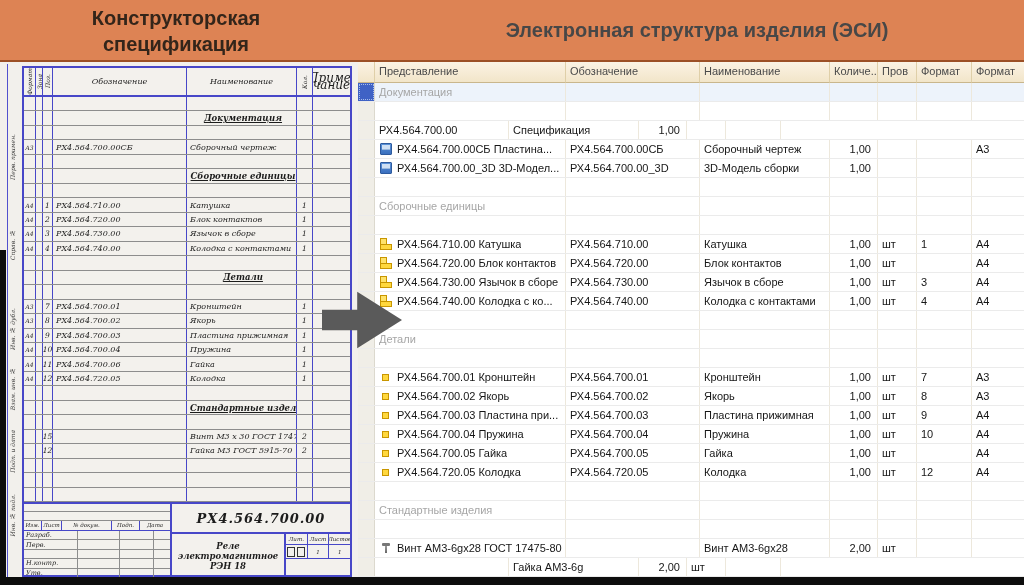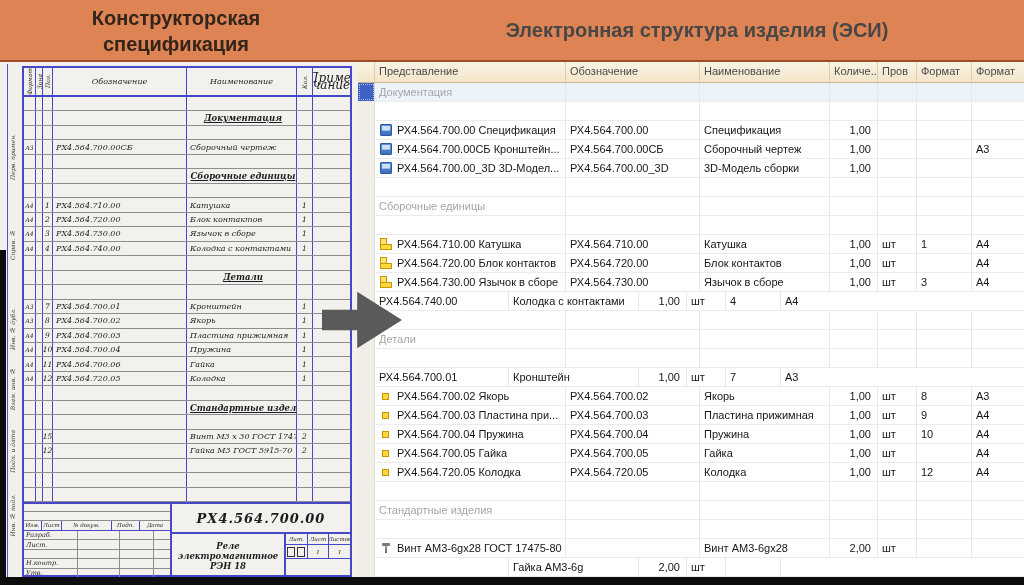--- a/index.html
+++ b/index.html
@@ -448,21 +448,21 @@
             </div>
           </div>
           <div class="tb-signs">
             <div class="srow">
                 <span class="sl">Разраб.</span>
                 <span class="s1"></span>
                 <span class="s2"></span>
                 <span class="s3"></span>
               </div>
             <div class="srow">
-                <span class="sl">Лист.</span>
+                <span class="sl">Перв.</span>
                 <span class="s1"></span>
                 <span class="s2"></span>
                 <span class="s3"></span>
               </div>
             <div class="srow">
                 <span class="sl"></span>
                 <span class="s1"></span>
                 <span class="s2"></span>
                 <span class="s3"></span>
               </div>
@@ -538,36 +538,32 @@
           <div class="cell c-view"></div>
           <div class="cell c-desig"></div>
           <div class="cell c-name"></div>
           <div class="cell c-qty"></div>
           <div class="cell c-unit"></div>
           <div class="cell c-pos"></div>
           <div class="cell c-fmt"></div>
         </div>
         <div class="trow">
           <div class="gcell"></div>
-          <div class="cell c-view">
-            <span class="icn doc"></span>
-            <span class="vtxt">РХ4.564.700.00 Спецификация</span>
-          </div>
           <div class="cell c-desig">РХ4.564.700.00</div>
           <div class="cell c-name">Спецификация</div>
           <div class="cell c-qty">1,00</div>
           <div class="cell c-unit"></div>
           <div class="cell c-pos"></div>
           <div class="cell c-fmt"></div>
         </div>
         <div class="trow">
           <div class="gcell"></div>
           <div class="cell c-view">
             <span class="icn doc"></span>
-            <span class="vtxt">РХ4.564.700.00СБ Кронштейн...</span>
+            <span class="vtxt">РХ4.564.700.00СБ Пластина...</span>
           </div>
           <div class="cell c-desig">РХ4.564.700.00СБ</div>
           <div class="cell c-name">Сборочный чертеж</div>
           <div class="cell c-qty">1,00</div>
           <div class="cell c-unit"></div>
           <div class="cell c-pos"></div>
           <div class="cell c-fmt">А3</div>
         </div>
         <div class="trow">
           <div class="gcell"></div>
@@ -646,20 +642,24 @@
           </div>
           <div class="cell c-desig">РХ4.564.730.00</div>
           <div class="cell c-name">Язычок в сборе</div>
           <div class="cell c-qty">1,00</div>
           <div class="cell c-unit">шт</div>
           <div class="cell c-pos">3</div>
           <div class="cell c-fmt">А4</div>
         </div>
         <div class="trow">
           <div class="gcell"></div>
+          <div class="cell c-view">
+            <span class="icn asm"></span>
+            <span class="vtxt">РХ4.564.740.00 Колодка с ко...</span>
+          </div>
           <div class="cell c-desig">РХ4.564.740.00</div>
           <div class="cell c-name">Колодка с контактами</div>
           <div class="cell c-qty">1,00</div>
           <div class="cell c-unit">шт</div>
           <div class="cell c-pos">4</div>
           <div class="cell c-fmt">А4</div>
         </div>
         <div class="trow">
           <div class="gcell"></div>
           <div class="cell c-view"></div>
@@ -685,20 +685,24 @@
           <div class="cell c-view"></div>
           <div class="cell c-desig"></div>
           <div class="cell c-name"></div>
           <div class="cell c-qty"></div>
           <div class="cell c-unit"></div>
           <div class="cell c-pos"></div>
           <div class="cell c-fmt"></div>
         </div>
         <div class="trow">
           <div class="gcell"></div>
+          <div class="cell c-view">
+            <span class="icn part"></span>
+            <span class="vtxt">РХ4.564.700.01 Кронштейн</span>
+          </div>
           <div class="cell c-desig">РХ4.564.700.01</div>
           <div class="cell c-name">Кронштейн</div>
           <div class="cell c-qty">1,00</div>
           <div class="cell c-unit">шт</div>
           <div class="cell c-pos">7</div>
           <div class="cell c-fmt">А3</div>
         </div>
         <div class="trow">
           <div class="gcell"></div>
           <div class="cell c-view">

